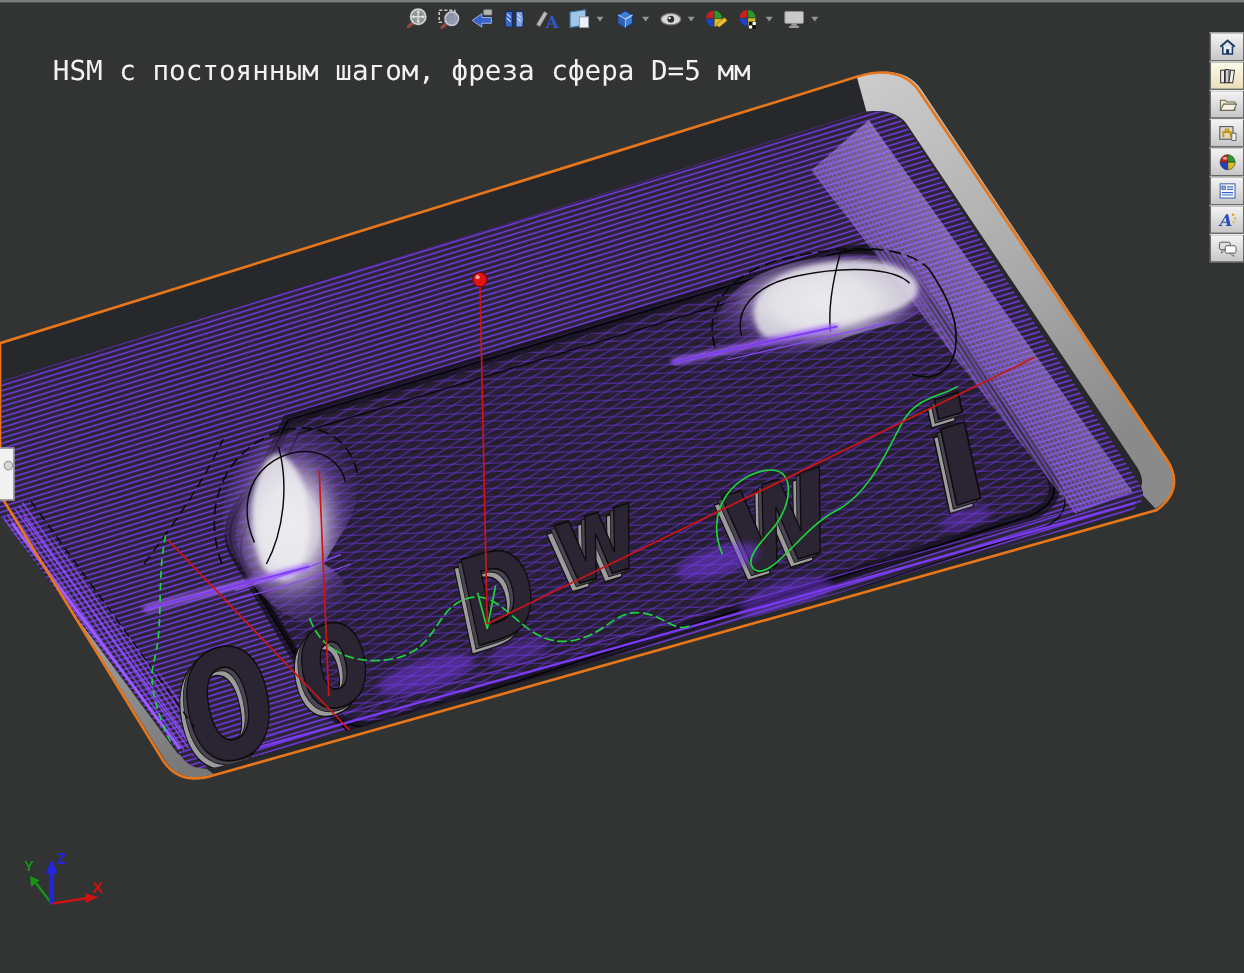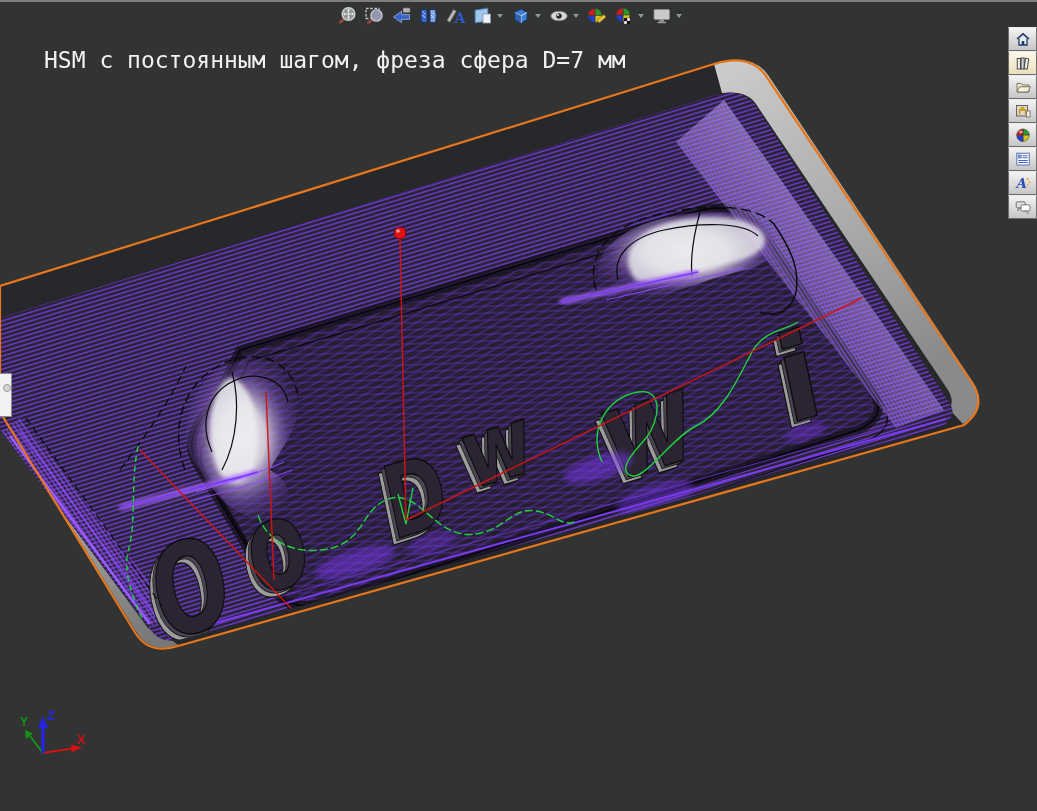--- a/index.html
+++ b/index.html
@@ -363,21 +363,21 @@
     <div class="side-btn">
       <svg width="16" height="16" viewBox="0 0 16 16">
         <rect x="1.2" y="2.8" width="9" height="6.2" rx="1.5" fill="#dedede" stroke="#555" stroke-width="0.8"></rect>
         <path d="M3.5 9l-0.6 3 3-3z" fill="#dedede" stroke="#555" stroke-width="0.6"></path>
         <rect x="6" y="5.8" width="9" height="6.2" rx="1.5" fill="#ffffff" stroke="#555" stroke-width="0.8"></rect>
         <path d="M12.5 12l0.6 2.8-3.2-2.8z" fill="#ffffff" stroke="#555" stroke-width="0.6"></path>
       </svg>
     </div>
   </div>
 
-  <div class="vp-title">HSM с постоянным шагом, фреза сфера D=7 мм</div>
+  <div class="vp-title">HSM с постоянным шагом, фреза сфера D=5 мм</div>
 
   <div class="left-grip">
     <span class="knob"></span>
   </div>
 
   <svg class="axis" width="84" height="62" viewBox="0 0 84 62">
     <line x1="29" y1="47" x2="58" y2="42.5" stroke="#cf1212" stroke-width="2"></line>
     <polygon points="57,38.5 68,41.5 57.5,46.5" fill="#cf1212"></polygon>
     <line x1="29" y1="47" x2="16" y2="30" stroke="#169416" stroke-width="2"></line>
     <polygon points="12,33 11,24 19,27.5" fill="#169416"></polygon>

